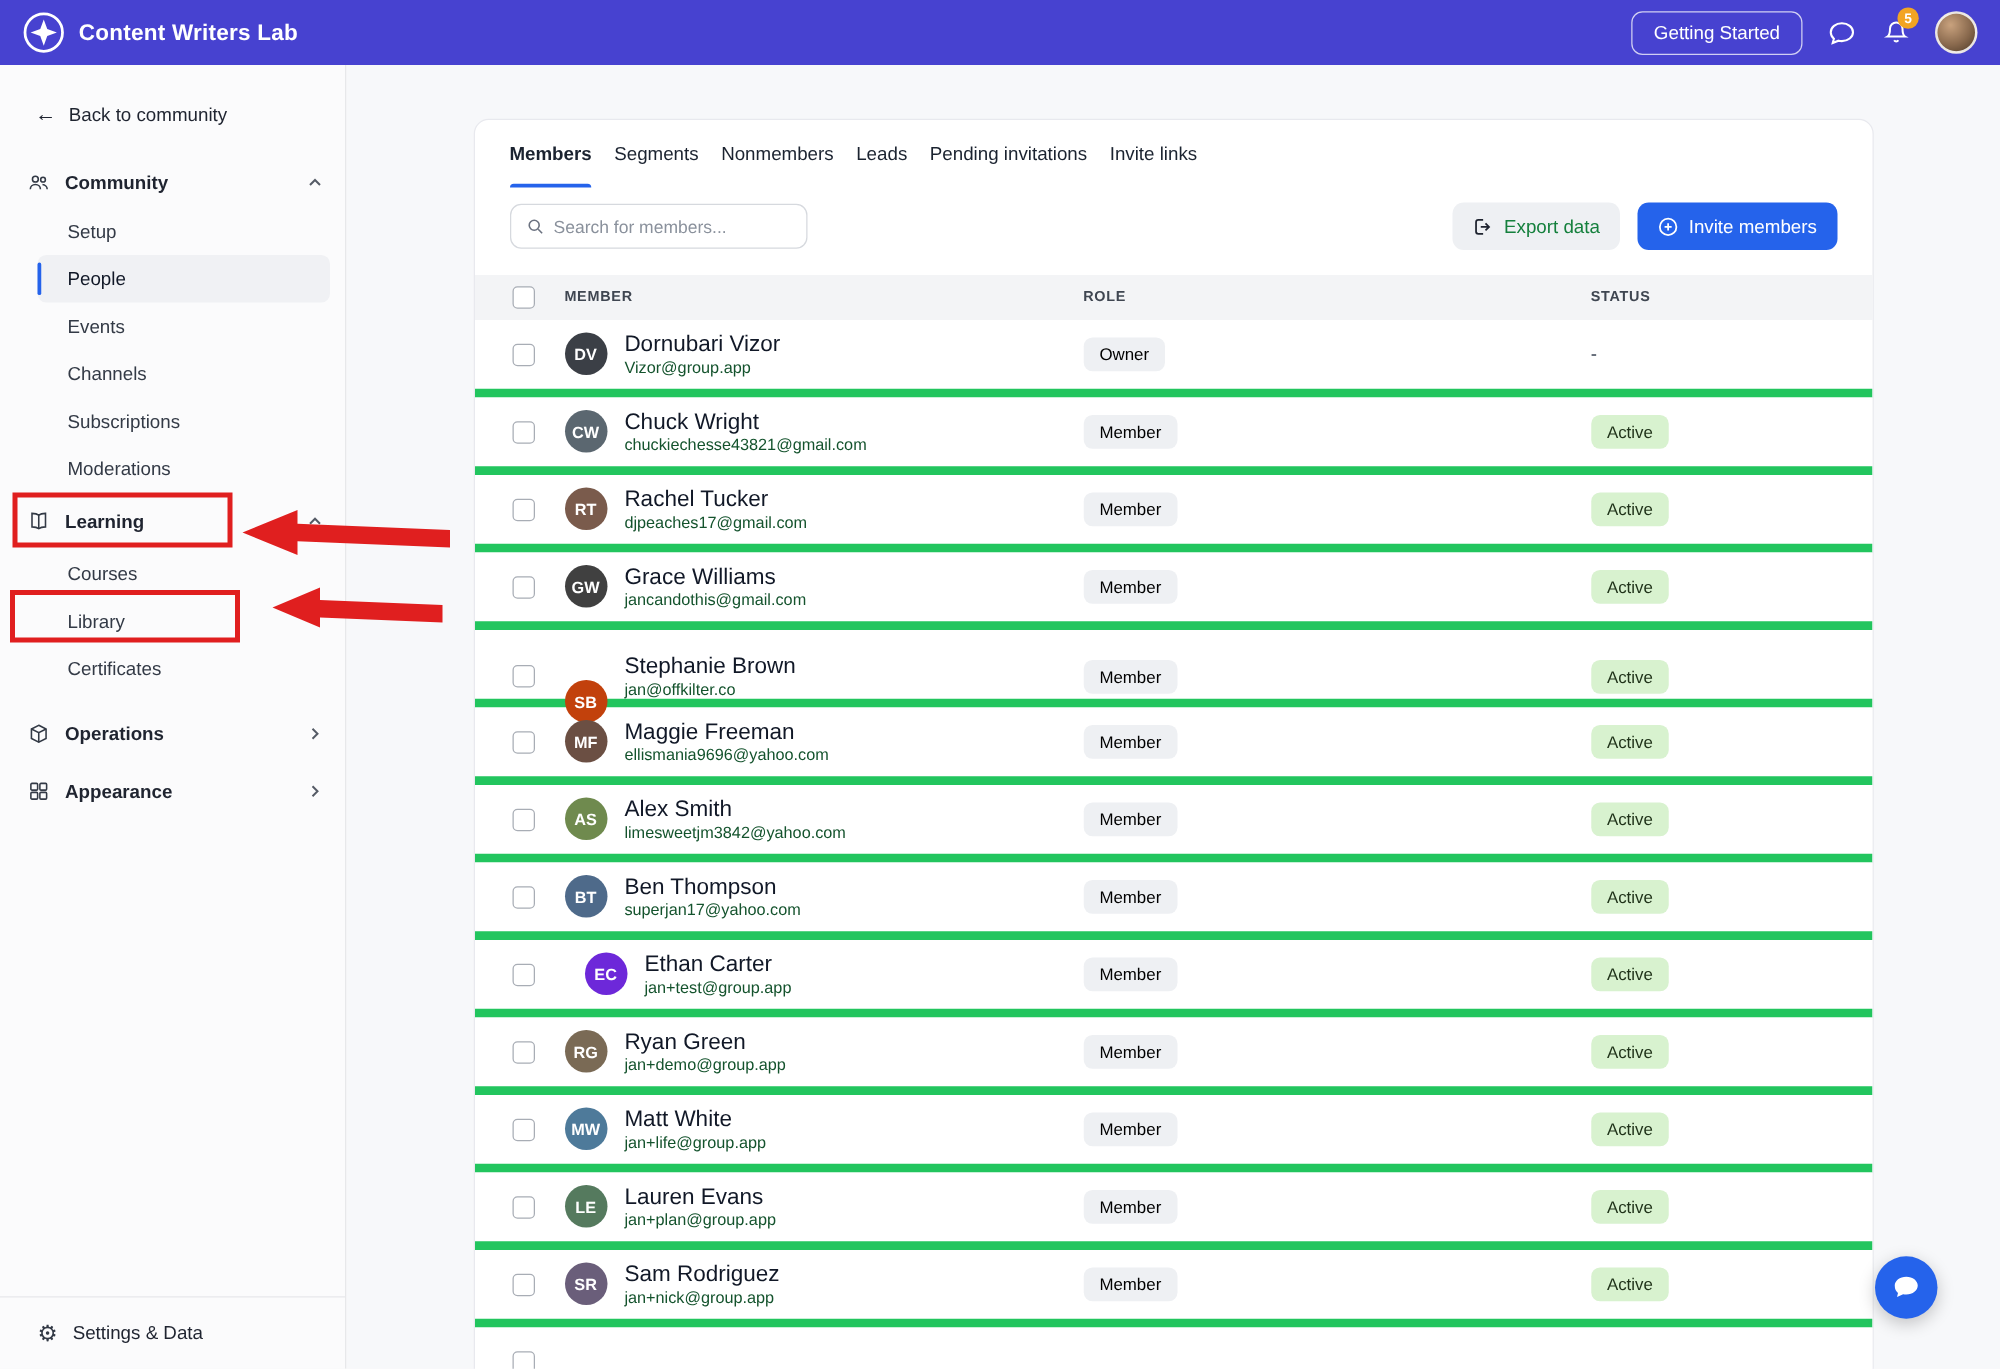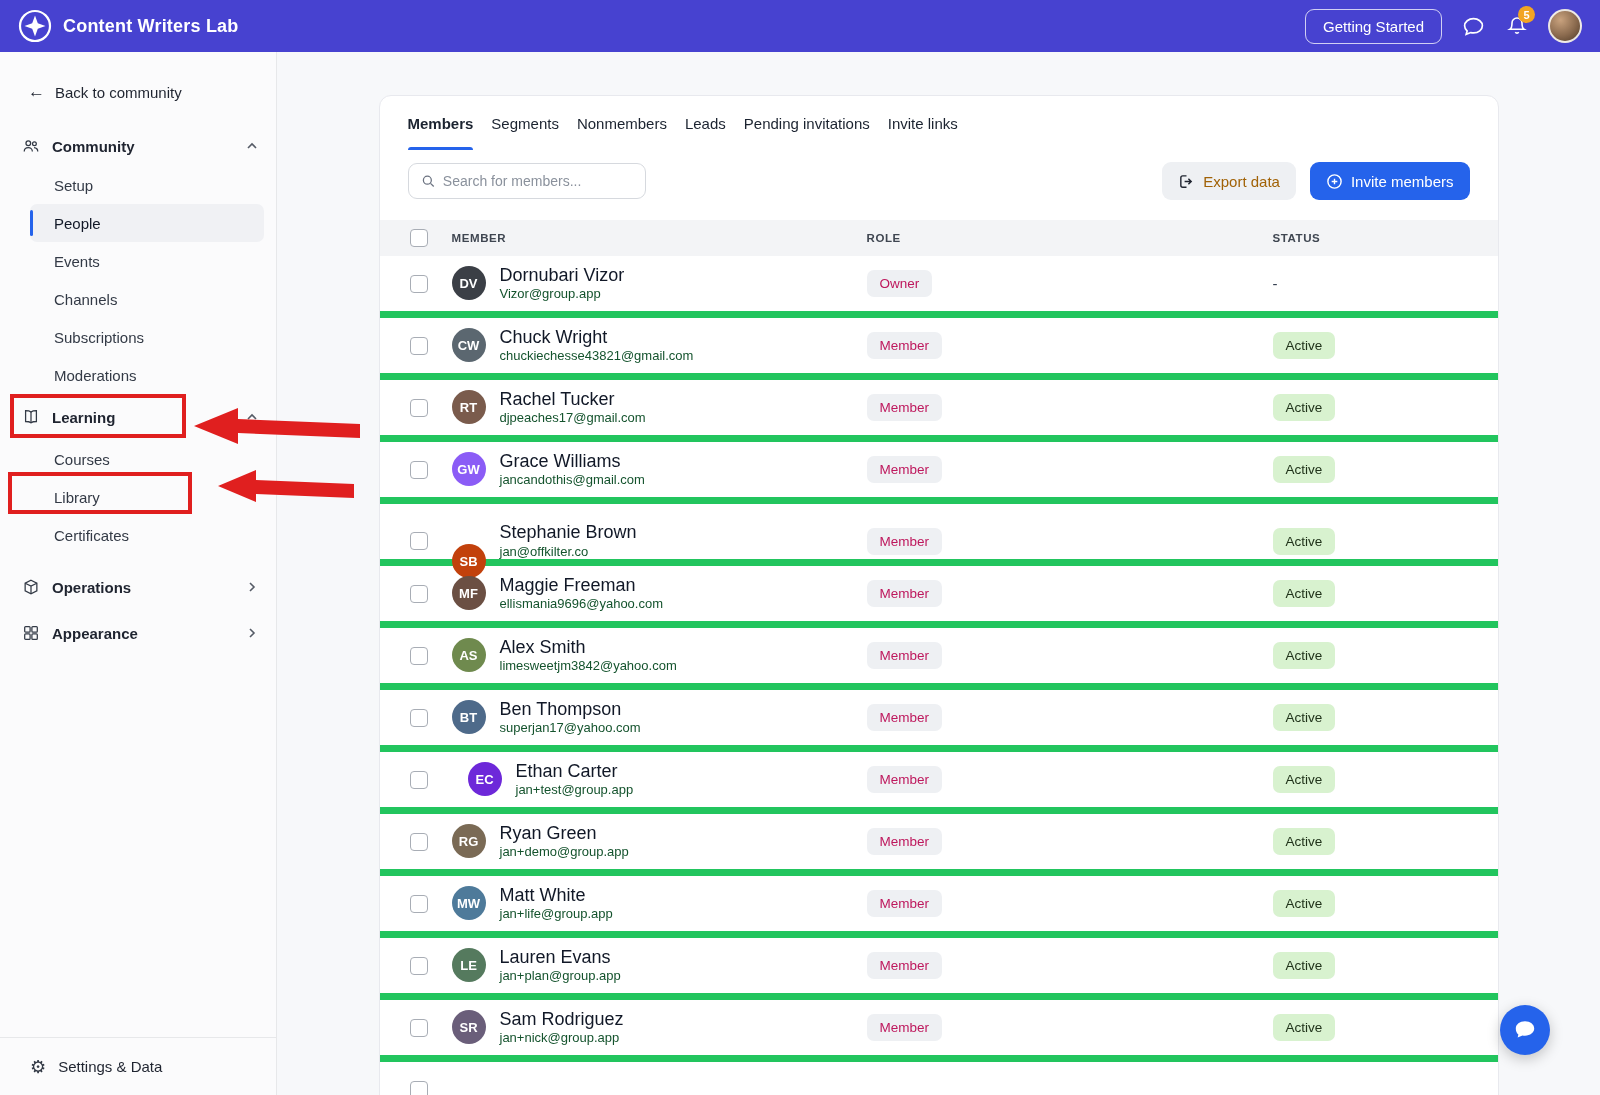--- a/index.html
+++ b/index.html
@@ -60,37 +60,37 @@
 
   .toolbar { display:flex; align-items:center; padding:12px 28px 20px; }
   .search-box { display:flex; align-items:center; gap:8px; width:238px; height:36px;
     border:1px solid #d6d9de; border-radius:9px; padding:0 12px; background:#fff; }
   .search-box input { border:none; outline:none; font-size:14px; color:#374151; width:100%;
     font-family:inherit; background:transparent; }
   .search-box input::placeholder { color:#8a919c; }
   .toolbar-right { margin-left:auto; display:flex; gap:14px; }
   .btn { display:flex; align-items:center; gap:8px; height:38px; padding:0 16px; border-radius:9px;
     font-size:15px; cursor:pointer; border:none; font-family:inherit; }
-  .btn.secondary { background:#eef0f3; color:#a16207; }
+  .btn.secondary { background:#eef0f3; color:#15803d; }
   .btn.primary { background:#2563eb; color:#fff; font-weight:500; }
 
   
   .thead, .trow { display:grid; grid-template-columns:42px 415px 406px 1fr; align-items:center;
     padding:0 30px; }
   .thead { height:36px; background:#f3f4f6; font-size:11.5px; font-weight:bold; letter-spacing:.6px;
     color:#3f4651; text-transform:uppercase; }
   .trow { height:62px; border-bottom:7px solid #22c55e; background:#fff; }
   .cb { width:18px; height:18px; border:1.5px solid #a8adb5; border-radius:4px; background:#fff;
     cursor:pointer; display:inline-block; }
   .member-cell { display:flex; align-items:center; gap:14px; }
   .avatar { width:34px; height:34px; border-radius:50%; color:#fff; font-size:13px; font-weight:bold;
     display:flex; align-items:center; justify-content:center; flex:0 0 34px; }
   .member-name { font-size:18px; color:#111827; font-weight:500; line-height:1.25; }
   .member-email { font-size:13px; color:#14532d; line-height:1.3; }
-  .pill { display:inline-block; padding:6px 13px; border-radius:7px; font-size:13.5px; color:#be185d;
+  .pill { display:inline-block; padding:6px 13px; border-radius:7px; font-size:13.5px; color:#000000;
     background:#eef0f3; }
   .pill.green { background:#d8f2cf; color:#20331a; }
   .status-plain { font-size:15px; color:#374151; }
 
   
   .annotation { position:absolute; border:4px solid #e01f1f; background:transparent; z-index:10; }
   .arrow-svg { position:absolute; z-index:10; }
 
   
   .chat-launcher { position:absolute; right:50px; bottom:40px; width:50px; height:50px; border-radius:50%;
@@ -288,21 +288,21 @@
                 <div class="member-name">Rachel Tucker</div>
                 <div class="member-email">djpeaches17@gmail.com</div>
               </div>
             </div>
             <div><span class="pill">Member</span></div>
             <div><span class="pill green">Active</span></div>
           </div>
           <div class="trow">
             <span class="cb"></span>
             <div class="member-cell">
-              <span class="avatar" style="background: #8b5cf6;">GW</span>
+              <span class="avatar" style="background: #404040;">GW</span>
               <div>
                 <div class="member-name">Grace Williams</div>
                 <div class="member-email">jancandothis@gmail.com</div>
               </div>
             </div>
             <div><span class="pill">Member</span></div>
             <div><span class="pill green">Active</span></div>
           </div>
           <div class="trow">
             <span class="cb"></span>

